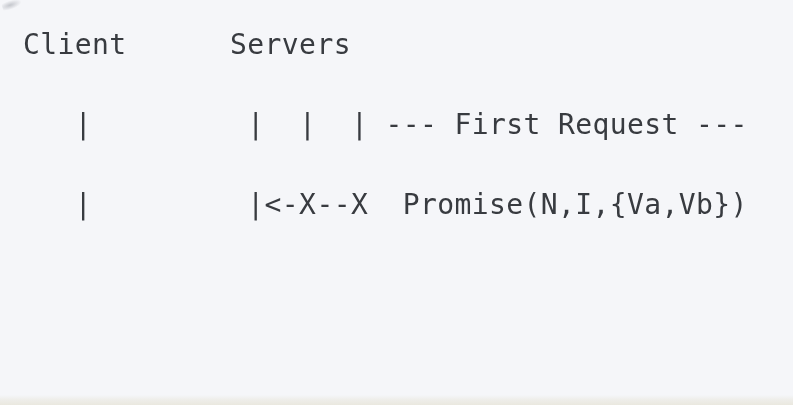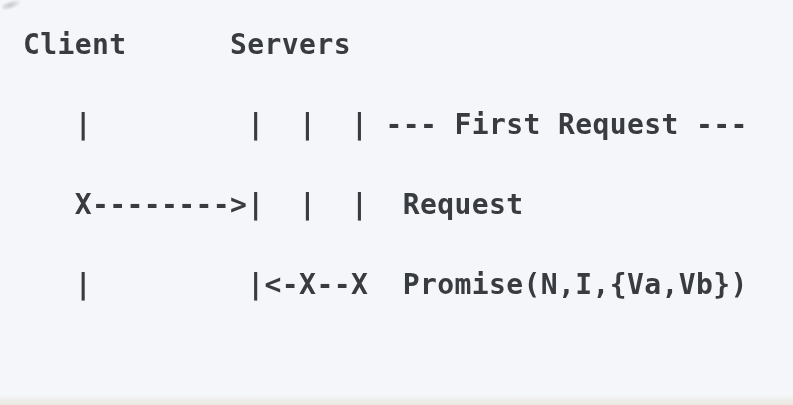--- a/index.html
+++ b/index.html
@@ -22,21 +22,20 @@
     font-size: 28px;
     line-height: 40px;
     letter-spacing: 0.4px;
     color: #383b40;
     white-space: pre;
     font-family: "DejaVu Sans Mono", "Liberation Mono", monospace;
   }
   .ascii-line {
     height: 40px;
     white-space: pre;
-    font-weight: bold;
   }
   .corner-artifact {
     position: absolute;
     top: 0px;
     left: 2px;
     width: 20px;
     height: 9px;
     background: radial-gradient(ellipse at 40% 50%, rgba(70,75,88,0.28), rgba(70,75,88,0) 70%);
     transform: rotate(-18deg);
     pointer-events: none;
@@ -51,21 +50,20 @@
     pointer-events: none;
   }
 </style>
 </head>
 <body>
 
 <div class="corner-artifact"></div>
 
 <pre class="ascii-diagram"><div class="ascii-line">Client      Servers</div>
 <div class="ascii-line">   |         |  |  | --- First Request ---</div>
-<div class="ascii-line">   X--------&gt;|  |  |  Request</div>
 <div class="ascii-line">   |         |&lt;-X--X  Promise(N,I,{Va,Vb})</div>
 
 
 
 
 </pre>
 
 <div class="bottom-edge-band"></div>
 
 </body></html>

